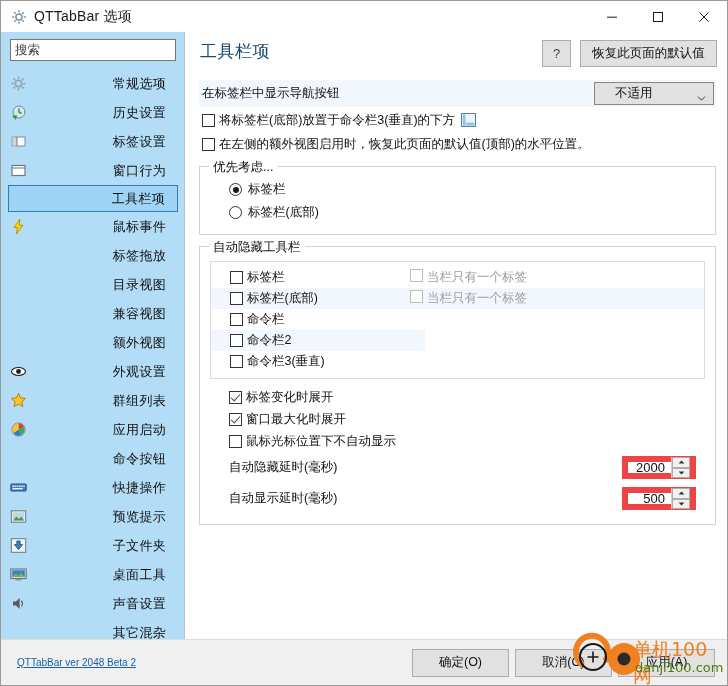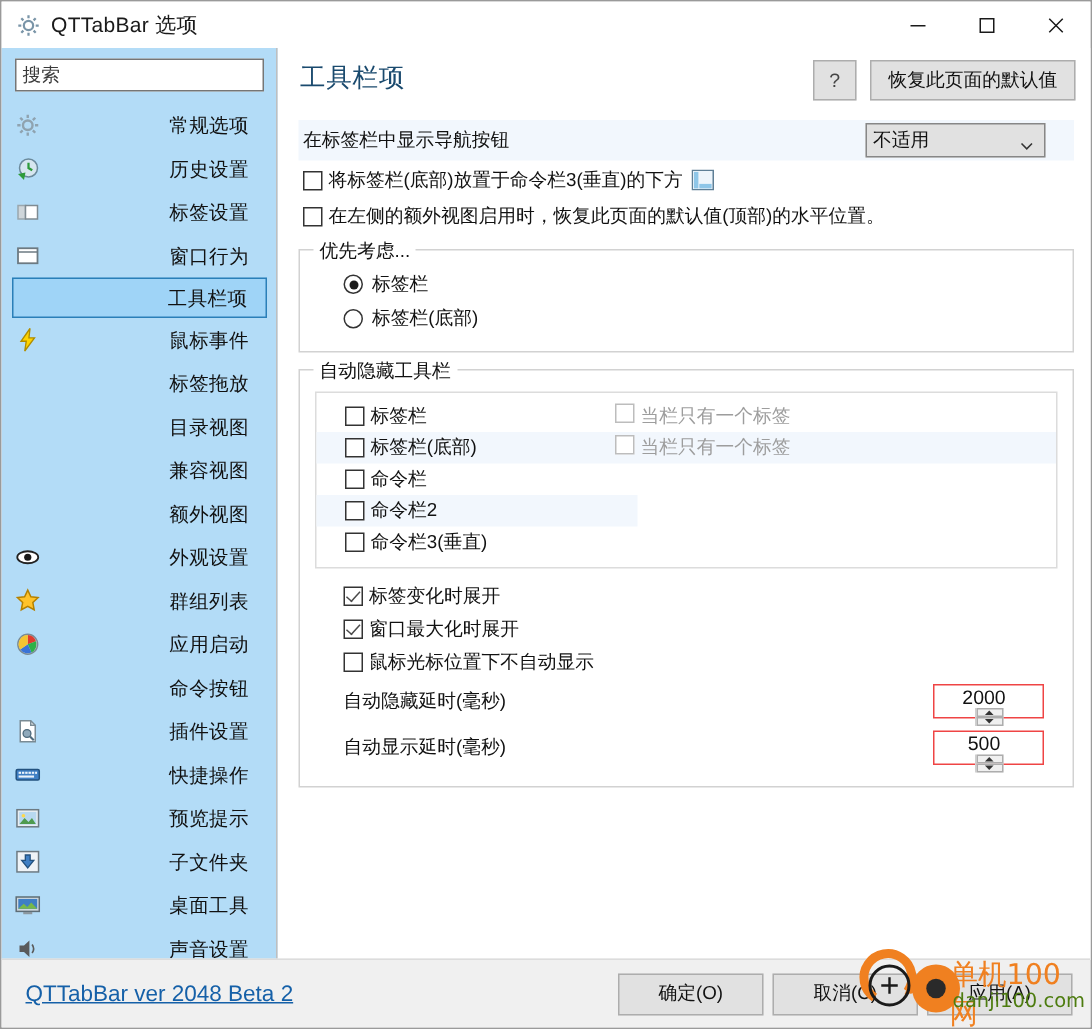--- a/index.html
+++ b/index.html
@@ -140,27 +140,27 @@
   .opt-row {
     position: relative;
     height: 27px;
     display: flex; align-items: center;
     background: #f2f7fd;
     padding-left: 3px;
     box-sizing: border-box;
   }
   .opt-row .opt-label { font-size: 12.5px; color: #111; }
   .combo {
-    position: absolute; right: 19px; top: 2px;
+    position: absolute; right: 2px; top: 2px;
     width: 120px; height: 23px;
     background: #e1e1e1;
     border: 1px solid #878787;
     display: flex; align-items: center;
     box-sizing: border-box;
-    padding-left: 4px;
+    padding-left: 20px;
     cursor: default;
   }
   .combo .combo-val { font-size: 12.5px; color: #111; }
   .combo .chev {
     position: absolute; right: 7px; top: 6px;
     width: 9px; height: 9px;
   }
 
   .cbrow {
     display: flex; align-items: center;
@@ -265,24 +265,24 @@
   .delay-row {
     position: relative;
     display: flex; align-items: center;
     height: 31px;
     padding-left: 19px;
   }
   .delay-row .dlabel { font-size: 12.5px; color: #111; }
   .spin {
     position: absolute; right: 9px; top: 4px;
     width: 74px; height: 23px;
-    border: 1px solid #ef4444;
-    background: #ffffff;
-    box-sizing: border-box;
-    display: flex; align-items: center; flex-direction: column;
+    border: 6px solid #ef4444;
+    background: #ffffff;
+    box-sizing: border-box;
+    display: flex; align-items: center;
   }
   .spin .sval {
     flex: 1; text-align: right;
     padding-right: 6px;
     font-size: 13px; color: #111;
   }
   .spin .sbtns {
     width: 18px; height: 21px;
     border-left: 1px solid #cfcfcf;
     display: flex; flex-direction: column;
@@ -299,21 +299,21 @@
   
   .footer {
     position: absolute; left: 0; bottom: 0;
     width: 726px; height: 45px;
     background: #f0f0f0;
     border-top: 1px solid #dcdcdc;
     display: flex; align-items: center;
   }
   .verlink {
     margin-left: 16px;
-    font-size: 15px;
+    font-size: 10px;
     color: #1560a8;
     text-decoration: underline;
     cursor: pointer;
   }
   .footer-btns {
     margin-left: auto; margin-right: 12px;
     display: flex; gap: 6px;
   }
   .fbtn {
     width: 95px; height: 26px;
@@ -458,29 +458,20 @@
               <path d="M8.5 8.5 L8.5 2.3 A6.2 6.2 0 0 1 14 6.5 z" fill="#e03b2e"></path>
               <path d="M8.5 8.5 L14 6.5 A6.2 6.2 0 0 1 11 14 z" fill="#2eb148"></path>
               <path d="M8.5 8.5 L11 14 A6.2 6.2 0 0 1 3.5 12 z" fill="#3a73d6"></path>
               <path d="M8.5 8.5 L3.5 12 A6.2 6.2 0 0 1 8.5 2.3 z" fill="#f5c431"></path>
             </svg></span>
           <span class="nav-label">应用启动</span>
         </div>
         <div class="nav-item">
           <span class="nav-icon"></span>
           <span class="nav-label">命令按钮</span>
-        </div>
-        <div class="nav-item">
-          <span class="nav-icon"><svg width="17" height="17" viewBox="0 0 17 17">
-              <path d="M3.5 1.5h7l3 3v11h-10z" fill="#ffffff" stroke="#7a8b94" stroke-width="1"></path>
-              <path d="M10.5 1.5v3h3" fill="none" stroke="#7a8b94" stroke-width="1"></path>
-              <circle cx="8" cy="10" r="2.6" fill="#8fa9bb" stroke="#4f6b7d" stroke-width="0.9"></circle>
-              <path d="M10 12l2.5 2.5" stroke="#4f6b7d" stroke-width="1.4"></path>
-            </svg></span>
-          <span class="nav-label">插件设置</span>
         </div>
         <div class="nav-item">
           <span class="nav-icon"><svg width="17" height="17" viewBox="0 0 17 17">
               <rect x="0.8" y="5" width="15.4" height="7" rx="1" fill="#3f7fc4" stroke="#23527f" stroke-width="1"></rect>
               <g fill="#e9f2fb">
                 <rect x="2.4" y="6.5" width="1.6" height="1.4"></rect>
                 <rect x="4.6" y="6.5" width="1.6" height="1.4"></rect>
                 <rect x="6.8" y="6.5" width="1.6" height="1.4"></rect>
                 <rect x="9" y="6.5" width="1.6" height="1.4"></rect>
                 <rect x="11.2" y="6.5" width="1.6" height="1.4"></rect>

